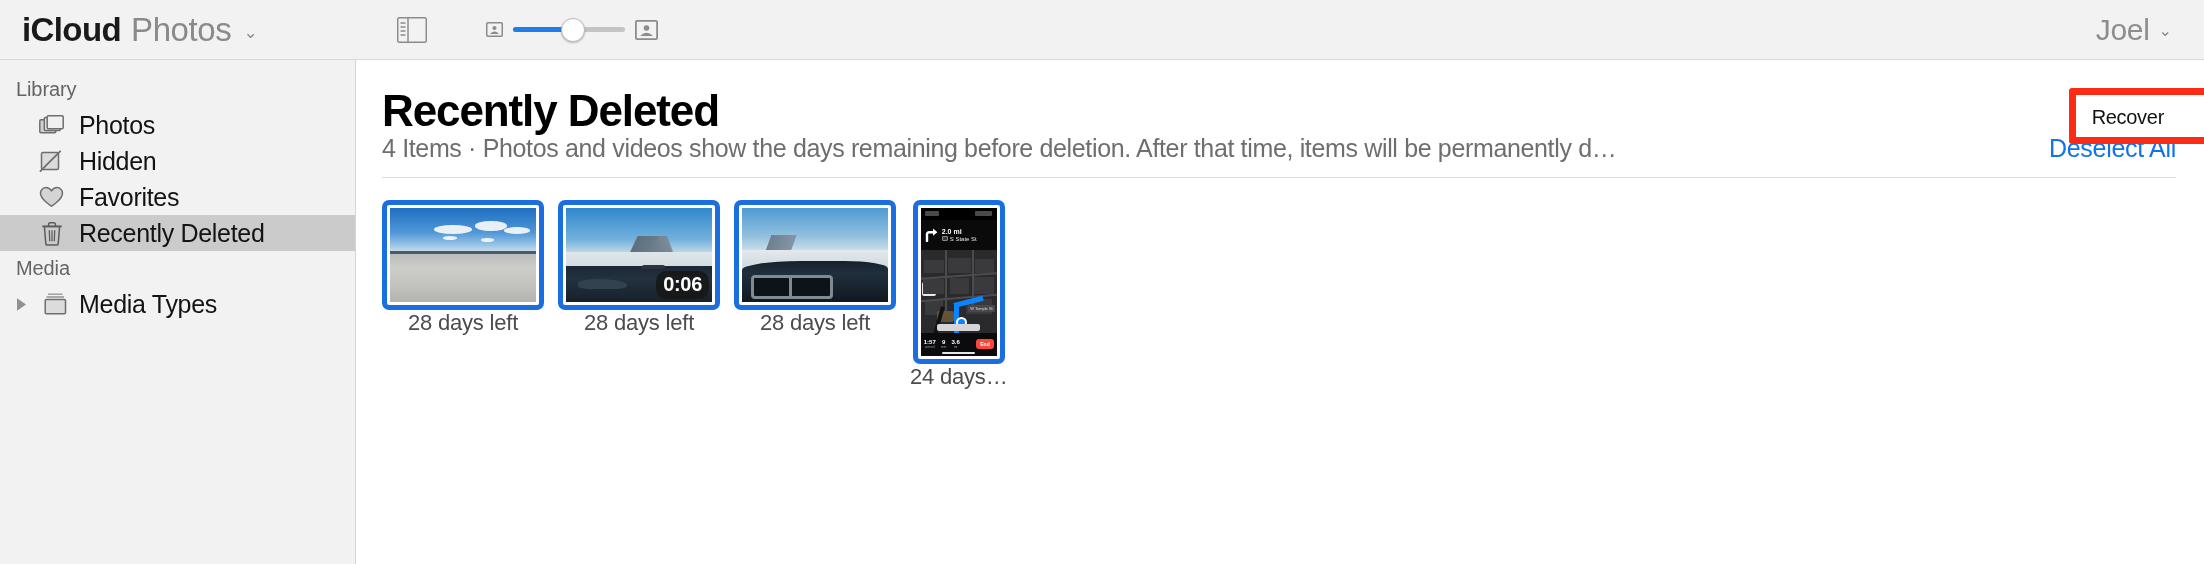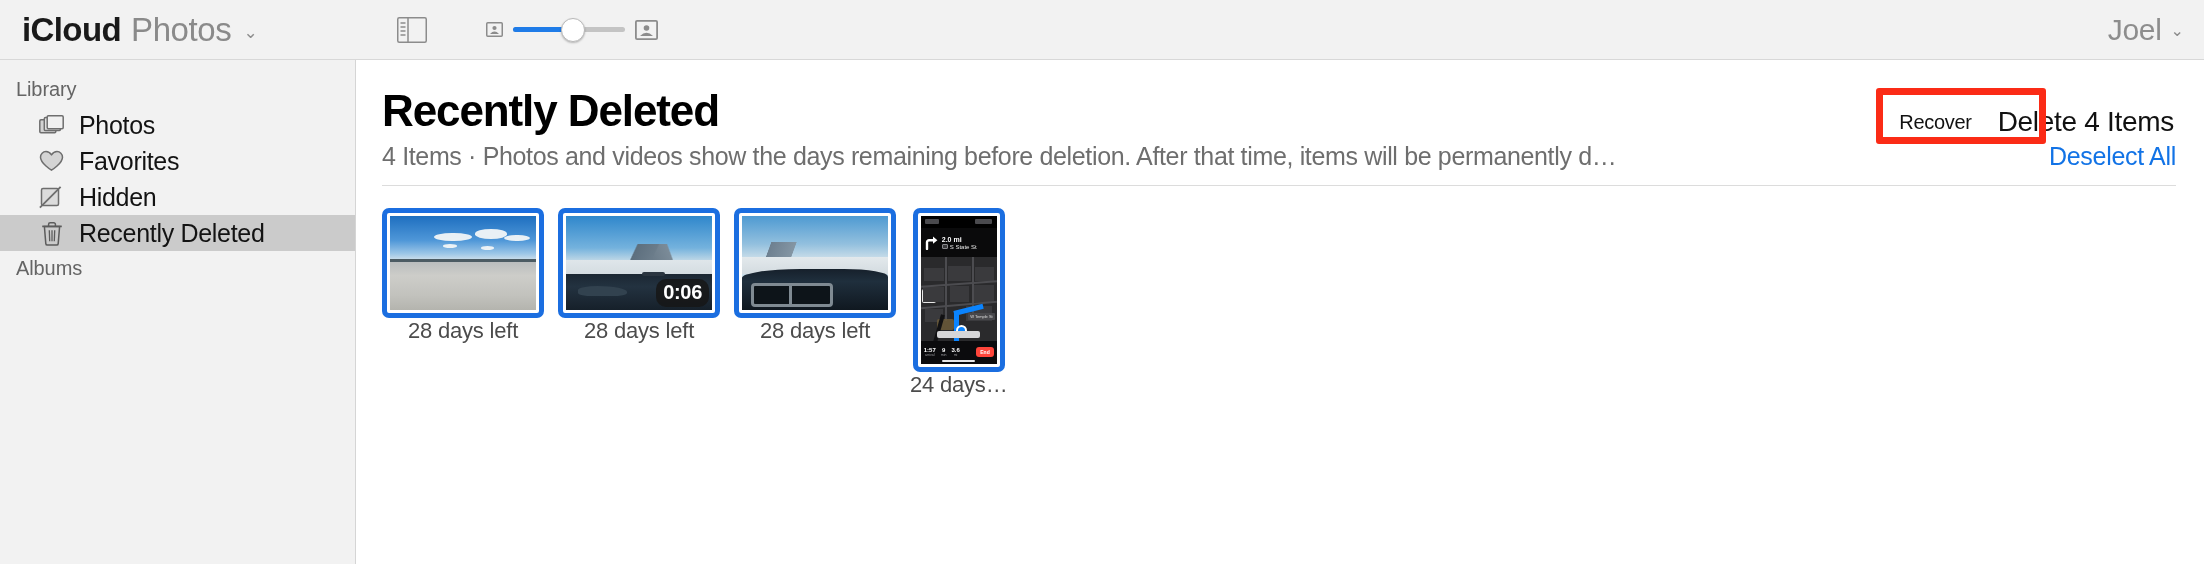--- a/index.html
+++ b/index.html
@@ -35,21 +35,21 @@
   .slider { width: 112px; height: 30px; position:relative; display:flex; align-items:center; }
   .slider-track { position:absolute; left:0; right:0; height:5px; border-radius:3px; background:#c4c4c4; }
   .slider-fill { position:absolute; left:0; height:5px; border-radius:3px; background:#1f7ce8; width:54%; }
   .slider-knob {
     position:absolute; left:54%; transform:translateX(-50%);
     width:24px; height:24px; border-radius:50%;
     background:#ffffff; border:1px solid #b9b9b9;
     box-shadow: 0 1px 2px rgba(0,0,0,.25);
   }
 
-  .account { position:absolute; right: 20px; display:flex; align-items:center; gap:9px; }
+  .account { position:absolute; right: 32px; display:flex; align-items:center; gap:9px; }
   .account-name { font-size: 30px; color:#8d8d8d; letter-spacing:-0.3px; }
   .account-chev { color:#8d8d8d; font-size:16px; line-height:1; position:relative; top:1px;}
 
   
   .body { flex:1; display:flex; min-height:0; }
 
   
   .sidebar {
     width: 356px; flex:0 0 356px;
     background:#f2f2f2;
@@ -299,64 +299,78 @@
             <rect x="0.8" y="4.8" width="16" height="13" rx="1.2" fill="#d2d2d2" stroke="#6e6e6e" stroke-width="1.5"></rect>
             <rect x="5.3" y="2.6" width="16" height="13" rx="1.2" fill="#e4e4e4" stroke="#6e6e6e" stroke-width="1.5"></rect>
             <rect x="8.2" y="0.8" width="16" height="13" rx="1.2" fill="#f0f0f0" stroke="#6e6e6e" stroke-width="1.5"></rect>
           </svg>
         </span>
         <span class="sb-label">Photos</span>
       </div>
 
       <div class="sb-item">
         <span class="sb-icon">
-          <svg width="25" height="22" viewBox="0 0 25 22">
-            <path d="M12.5 20.2C12.5 20.2 1.5 13.4 1.5 7.2 1.5 3.9 4 1.6 7 1.6c2.3 0 4.3 1.5 5.5 3.3C13.7 3.1 15.7 1.6 18 1.6c3 0 5.5 2.3 5.5 5.6 0 6.2-11 13-11 13z" fill="#d4d4d4" stroke="#6e6e6e" stroke-width="1.5" stroke-linejoin="round"></path>
-          </svg>
-        </span>
-        <span class="sb-label">Favorites</span>
-      </div>
-
-      <div class="sb-item">
-        <span class="sb-icon">
           <svg width="25" height="23" viewBox="0 0 25 23">
             <rect x="2.5" y="2.5" width="17" height="17" rx="1.5" fill="#dcdcdc" stroke="#6e6e6e" stroke-width="1.5"></rect>
             <line x1="0.9" y1="21.6" x2="21.6" y2="0.9" stroke="#6e6e6e" stroke-width="1.8"></line>
           </svg>
         </span>
         <span class="sb-label">Hidden</span>
+      </div>
+
+      <div class="sb-item">
+        <span class="sb-icon">
+          <svg width="25" height="22" viewBox="0 0 25 22">
+            <path d="M12.5 20.2C12.5 20.2 1.5 13.4 1.5 7.2 1.5 3.9 4 1.6 7 1.6c2.3 0 4.3 1.5 5.5 3.3C13.7 3.1 15.7 1.6 18 1.6c3 0 5.5 2.3 5.5 5.6 0 6.2-11 13-11 13z" fill="#d4d4d4" stroke="#6e6e6e" stroke-width="1.5" stroke-linejoin="round"></path>
+          </svg>
+        </span>
+        <span class="sb-label">Favorites</span>
       </div>
 
       <div class="sb-item selected">
         <span class="sb-icon">
           <svg width="22" height="25" viewBox="0 0 22 25">
             <path d="M3.4 5.6h15.2l-1.4 17a1.6 1.6 0 0 1-1.6 1.5H6.4a1.6 1.6 0 0 1-1.6-1.5z" fill="none" stroke="#5c5c5c" stroke-width="1.5"></path>
             <line x1="1.2" y1="5.4" x2="20.8" y2="5.4" stroke="#5c5c5c" stroke-width="1.7"></line>
             <path d="M7.6 5.2V3.3a1.6 1.6 0 0 1 1.6-1.6h3.6a1.6 1.6 0 0 1 1.6 1.6v1.9" fill="none" stroke="#5c5c5c" stroke-width="1.5"></path>
             <line x1="8.3" y1="9.3" x2="8.7" y2="20.3" stroke="#5c5c5c" stroke-width="1.3"></line>
             <line x1="11" y1="9.3" x2="11" y2="20.3" stroke="#5c5c5c" stroke-width="1.3"></line>
             <line x1="13.7" y1="9.3" x2="13.3" y2="20.3" stroke="#5c5c5c" stroke-width="1.3"></line>
           </svg>
         </span>
         <span class="sb-label">Recently Deleted</span>
       </div>
 
-      <div class="sb-section-head">Albums</div>
-
+      <div class="sb-section-head">Media</div>
+
+      <div class="sb-item has-tri">
+        <span class="tri">
+          <svg width="13" height="15" viewBox="0 0 13 15">
+              <path d="M2 1.3 11 7.5 2 13.7z" fill="#909090"></path>
+            </svg>
+        </span>
+        <span class="sb-icon">
+          <svg width="25" height="24" viewBox="0 0 25 24">
+            <line x1="5" y1="2.2" x2="19.5" y2="2.2" stroke="#9a9a9a" stroke-width="1.4"></line>
+            <line x1="3.6" y1="5" x2="21" y2="5" stroke="#8a8a8a" stroke-width="1.4"></line>
+            <rect x="2.2" y="7.4" width="20.3" height="14.4" rx="1.2" fill="#dcdcdc" stroke="#6e6e6e" stroke-width="1.5"></rect>
+          </svg>
+        </span>
+        <span class="sb-label">Media Types</span>
+      </div>
 
     </nav>
 
     <main class="main">
 
       <div class="head-row">
         <h1 class="page-title">Recently Deleted</h1>
 
         <div class="head-actions">
           <div class="btn-recover">Recover</div>
-          <div class="btn-delete">Delete 4 Items</div>
           <div class="annot"></div>
         </div>
       </div>
 
       <div class="sub-row">
         <div class="subtitle">4 Items  ·  Photos and videos show the days remaining before deletion. After that time, items will be permanently d…</div>
         <div class="deselect">Deselect All</div>
       </div>
 
       <div class="divider"></div>

